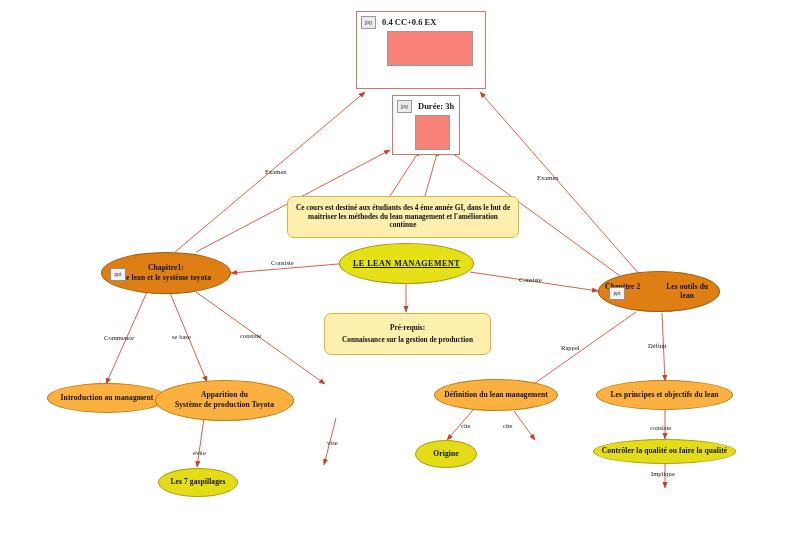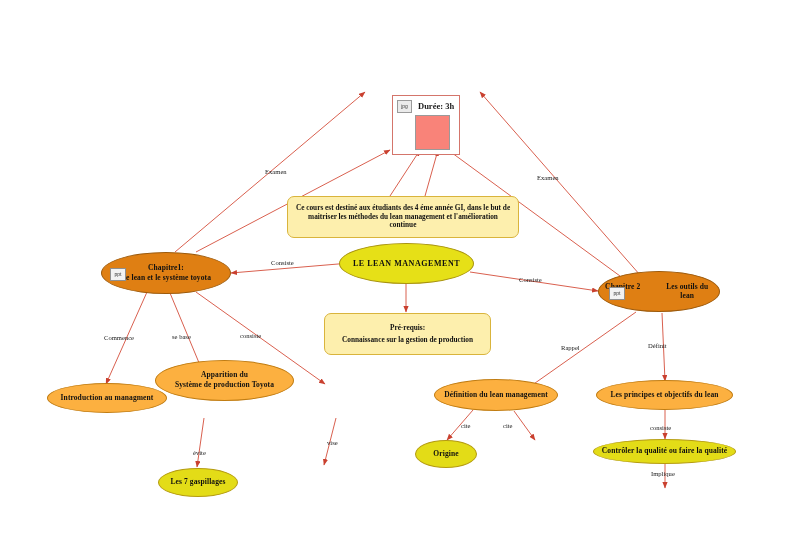--- a/index.html
+++ b/index.html
@@ -121,20 +121,21 @@
   }
   .node-label {
     font-size: 7.5px;
     font-weight: bold;
     letter-spacing: 0.1px;
     padding: 0 6px;
   }
   .node-label.big {
     font-size: 8px;
     letter-spacing: 0.55px;
+    text-decoration: underline;
   }
   .note-label {
     font-size: 7.3px;
     font-weight: bold;
   }
   .edge-label {
     position: absolute;
     font-size: 6.6px;
     color: #1b1b1b;
     white-space: nowrap;
@@ -184,20 +185,29 @@
 
       <path d="M473,410 L447,440"></path>
       <path d="M514,411 L535,440"></path>
 
       <path d="M665,410 L665,439"></path>
 
       <path d="M665,463 L665,488"></path>
     </g>
   </svg>
 
+  <div class="node imgcard" style="left:356px; top:11px; width:130px; height:78px;">
+    <div class="imgcard-head">
+      <span class="file-chip">jpg</span>
+      <span class="imgcard-title">0.4 CC+0.6 EX</span>
+    </div>
+    <div class="imgcard-body" style="padding-left:18px;">
+      <div class="swatch" style="width:84px;height:33px;"></div>
+    </div>
+  </div>
 
   <div class="node imgcard" style="left:392px; top:95px; width:68px; height:60px;">
     <div class="imgcard-head">
       <span class="file-chip">jpg</span>
       <span class="imgcard-title">Durée: 3h</span>
     </div>
     <div class="imgcard-body" style="padding-left:12px;">
       <div class="swatch" style="width:33px;height:33px;"></div>
     </div>
   </div>
@@ -224,21 +234,21 @@
   <div class="node ellipse ell-orange-dark" style="left:598px; top:271px; width:122px; height:41px; flex-direction:row; gap:9px;">
     <span class="ppt-chip" style="left:10px; top:15px;">ppt</span>
     <span class="node-label">Chapitre 2 :</span>
     <span class="node-label">Les outils du lean</span>
   </div>
 
   <div class="node ellipse ell-orange" style="left:47px; top:383px; width:120px; height:30px;">
     <span class="node-label">Introduction au managment</span>
   </div>
 
-  <div class="node ellipse ell-orange" style="left:155px; top:360px; width:139px; height:41px; flex-direction:column; gap:1px;">
+  <div class="node ellipse ell-orange" style="left:155px; top:380px; width:139px; height:41px; flex-direction:column; gap:1px;">
     <span class="node-label">Apparition du</span>
     <span class="node-label">Système de production Toyota</span>
   </div>
 
 
   <div class="node ellipse ell-yellow" style="left:158px; top:468px; width:80px; height:29px;">
     <span class="node-label">Les 7 gaspillages</span>
   </div>
 
 

